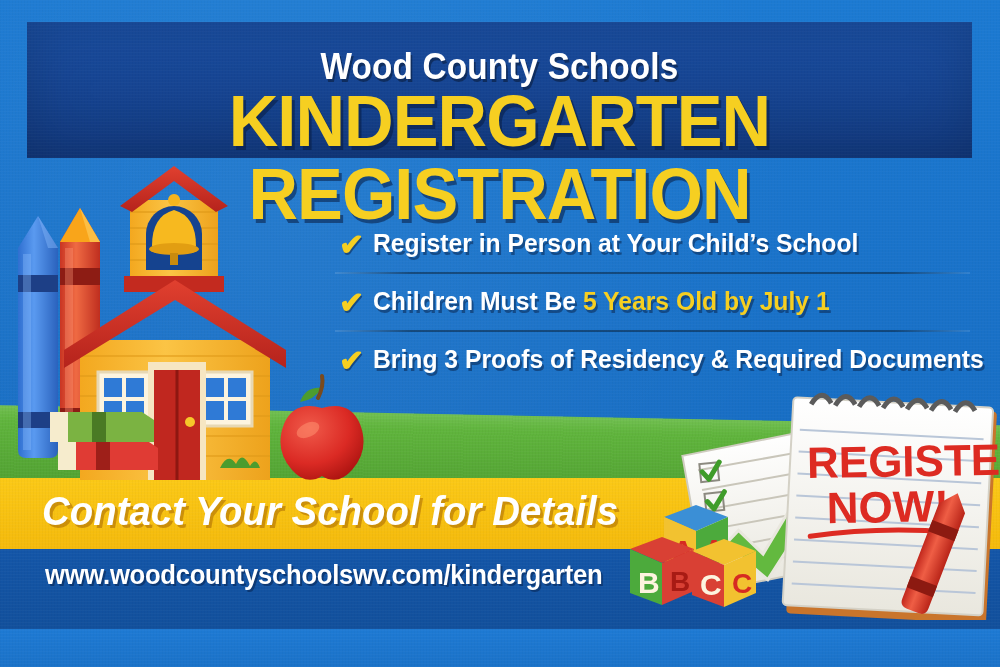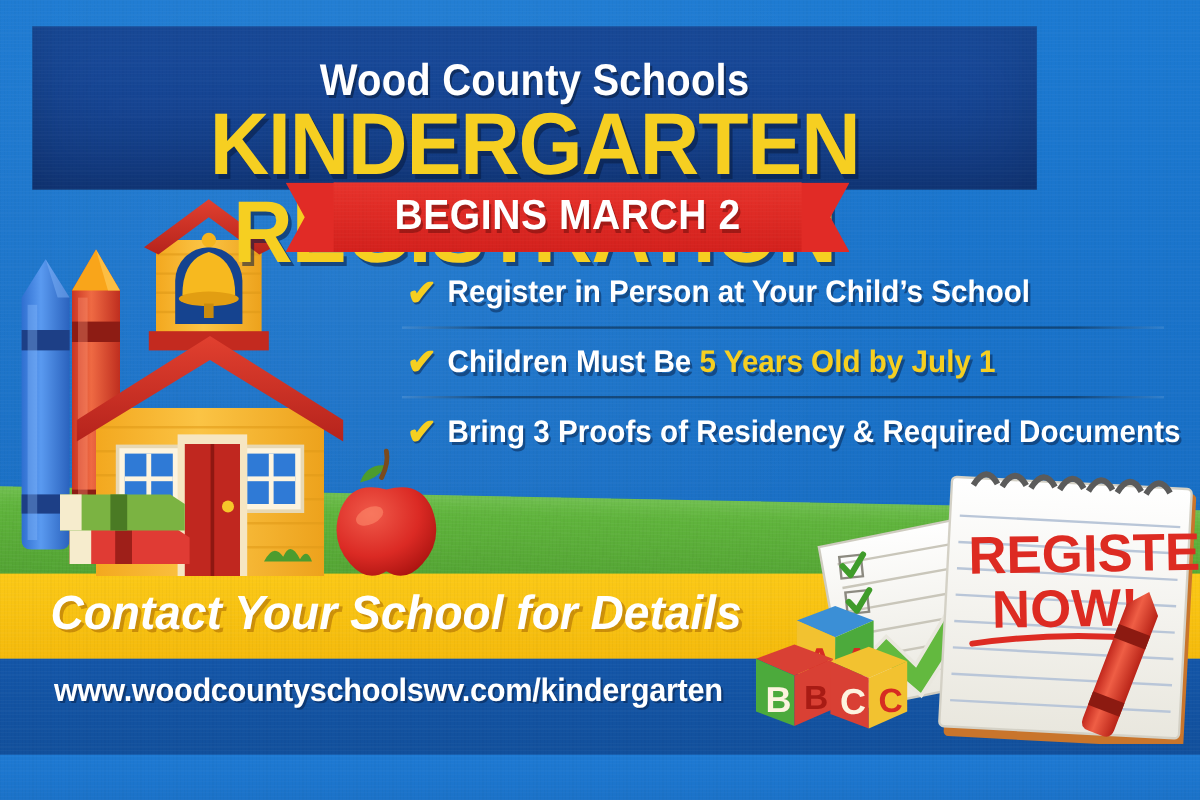--- a/index.html
+++ b/index.html
@@ -31,21 +31,21 @@
     background:linear-gradient(#fbc917,#f4ba0c);}
   .band-yellow .noise{opacity:.20}
   .band-darkblue{position:absolute;left:0;top:549px;width:1000px;height:80px;
     background:linear-gradient(#1456a8,#12509c);}
   .band-darkblue .noise{opacity:.18}
   .band-footer{position:absolute;left:0;top:629px;width:1000px;height:38px;
     background:linear-gradient(#1e7ad4,#1b72c8);}
   .band-footer .noise{opacity:.18}
 
   
-  .header-panel{position:absolute;left:27px;top:22px;width:837px;height:136px;
+  .header-panel{position:absolute;left:27px;top:22px;width:945px;height:136px;
     background:linear-gradient(#1a4fa3,#12397f);
     box-shadow:inset 0 0 60px rgba(0,0,0,.18);}
   .header-panel .noise{opacity:.16}
   .district{position:absolute;left:0;right:0;top:24px;text-align:center;
     color:#ffffff;font-size:37px;font-weight:bold;letter-spacing:.2px;
     font-family:"Liberation Sans", sans-serif;
     transform:scaleX(.90);
     text-shadow:2px 3px 0 rgba(0,0,0,.35);}
   .bigtitle{position:absolute;left:0;right:0;top:62px;text-align:center;
     color:#f6cf21;font-size:73px;font-weight:bold;line-height:1;
@@ -322,28 +322,20 @@
     </g>
   </svg>
   </div>
 
   <div class="header-panel">
     <div class="noise"></div>
     <div class="district">Wood County Schools</div>
     <div class="bigtitle">KINDERGARTEN REGISTRATION</div>
   </div>
 
-  <div class="ribbon">
-    <div class="ribbon-tail left"></div>
-    <div class="ribbon-tail right"></div>
-    <div class="ribbon-body">
-        <div class="noise"></div>
-      </div>
-    <div class="ribbon-text">BEGINS MARCH 2</div>
-  </div>
 
   <div class="bullets">
 
     <div class="bullet-row">
       <span class="check">✔</span>
       <span class="btext"><span>Register in Person at Your Child’s School</span></span>
     </div>
     <div class="divider"></div>
 
     <div class="bullet-row" style="margin-top:12px;">

